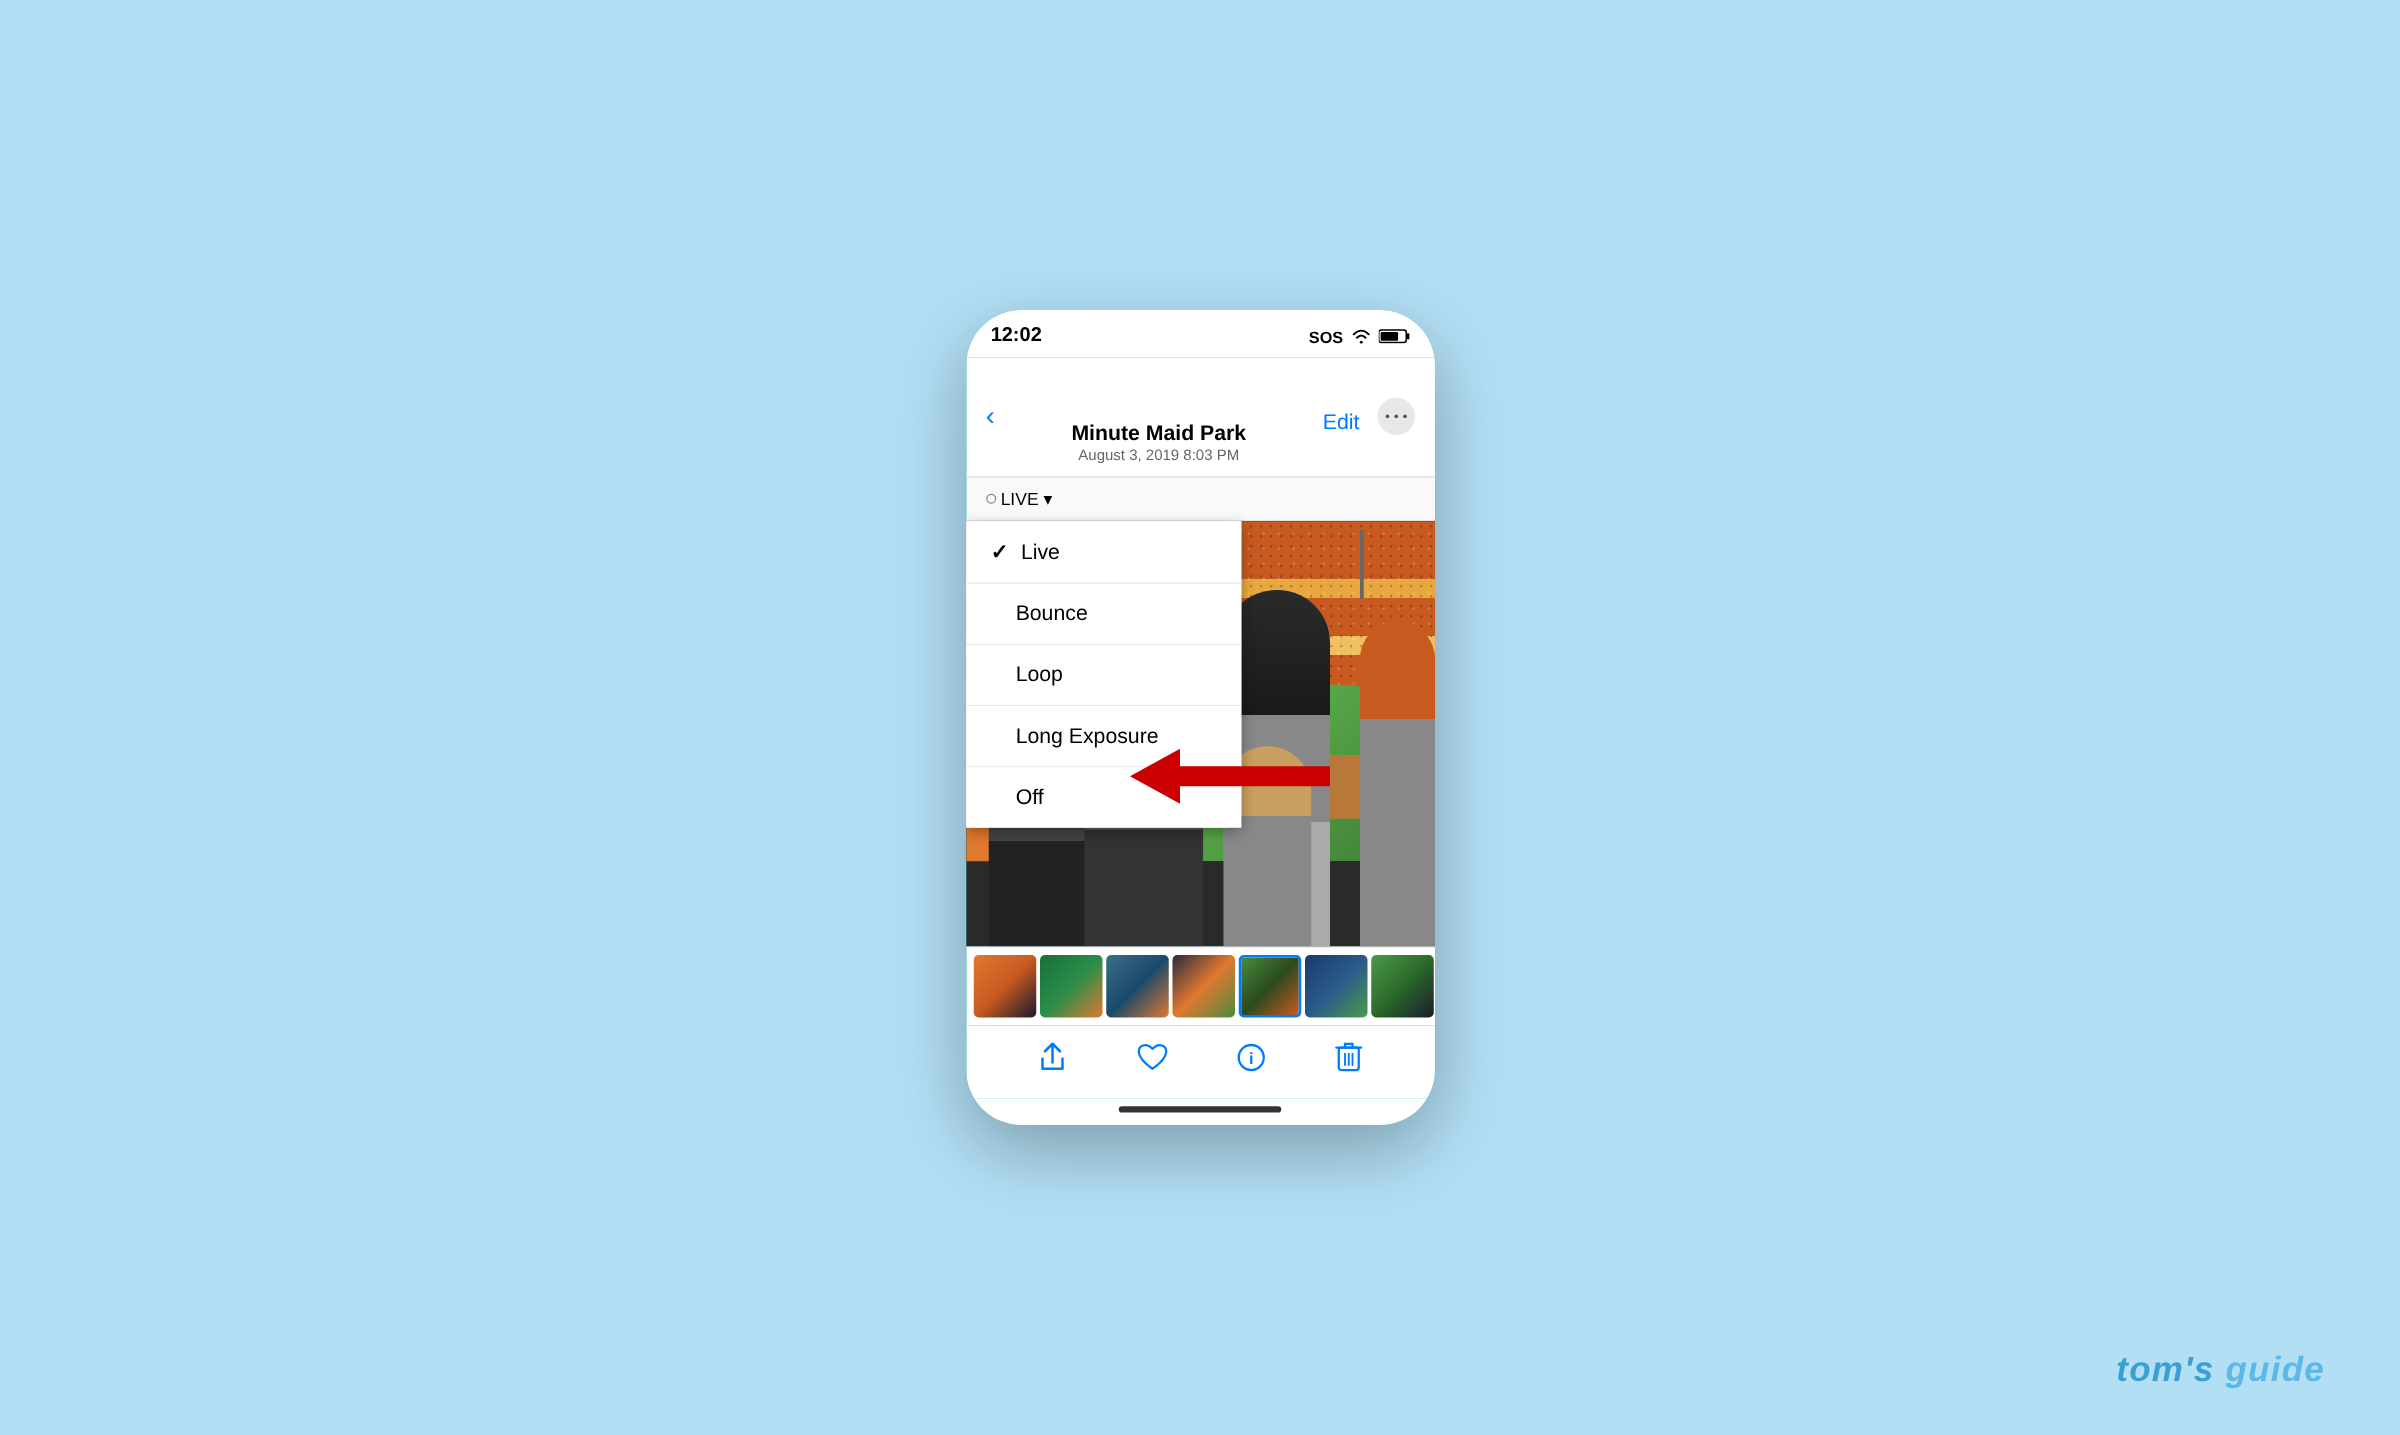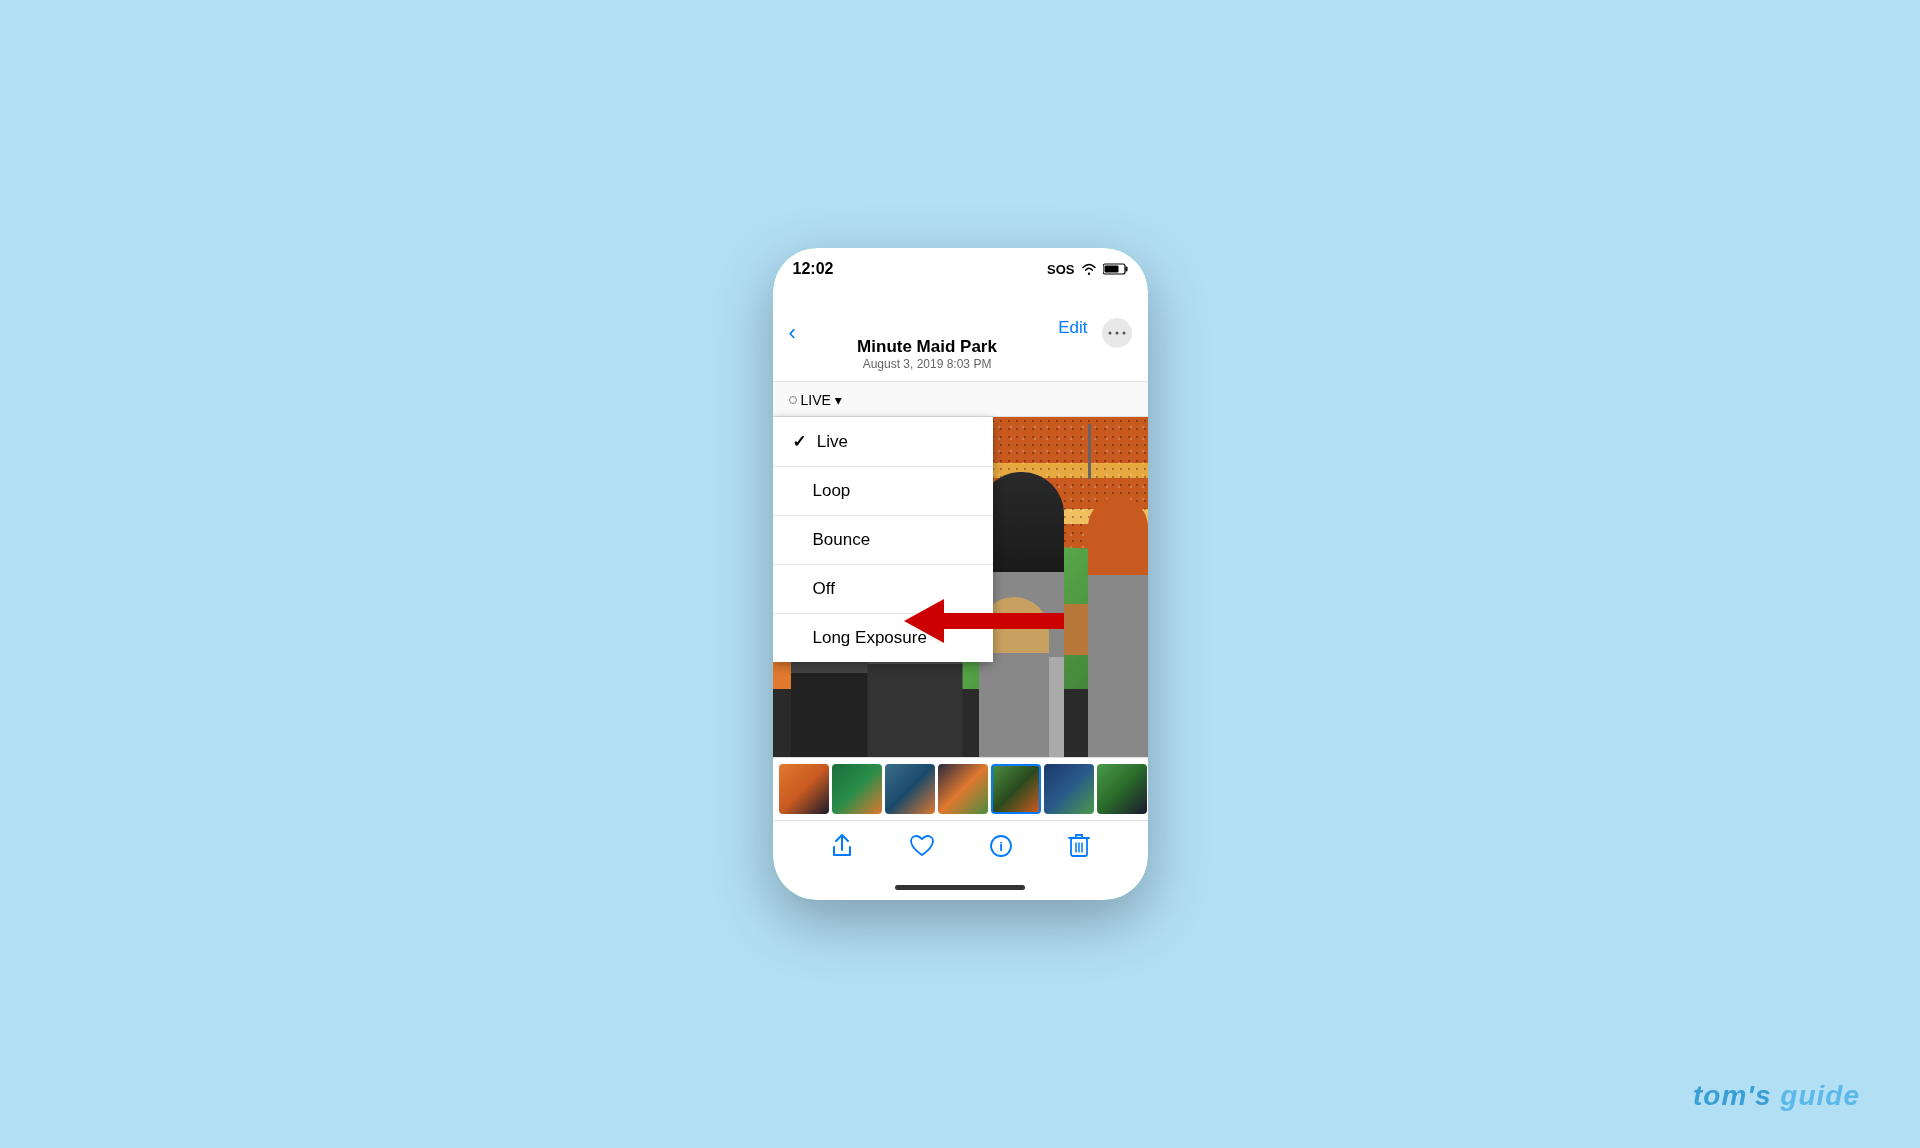--- a/index.html
+++ b/index.html
@@ -93,21 +93,21 @@
       color: #000;
     }
 
     .nav-title-sub {
       font-size: 12px;
       color: #666;
     }
 
     .nav-actions {
       display: flex;
-      align-items: flex-start;
+      align-items: flex-end;
       gap: 14px;
     }
 
     .nav-edit {
       color: #007aff;
       font-size: 17px;
       font-weight: 400;
       cursor: pointer;
     }
 
@@ -502,33 +502,33 @@
       </div>
 
       <div class="dropdown-container">
         <div class="dropdown-menu">
 
           <div class="dropdown-item selected">
             <span>Live</span>
           </div>
 
           <div class="dropdown-item">
+            <span>Bounce</span>
+          </div>
+
+          <div class="dropdown-item">
             <span>Loop</span>
           </div>
 
           <div class="dropdown-item">
-            <span>Bounce</span>
+            <span>Long Exposure</span>
           </div>
 
           <div class="dropdown-item">
             <span>Off</span>
-          </div>
-
-          <div class="dropdown-item">
-            <span>Long Exposure</span>
           </div>
         </div>
       </div>
 
     </div>
 
     <div class="photo-strip">
       <div class="photo-strip-inner">
         <div class="photo-thumb thumb-1"></div>
         <div class="photo-thumb thumb-2"></div>

